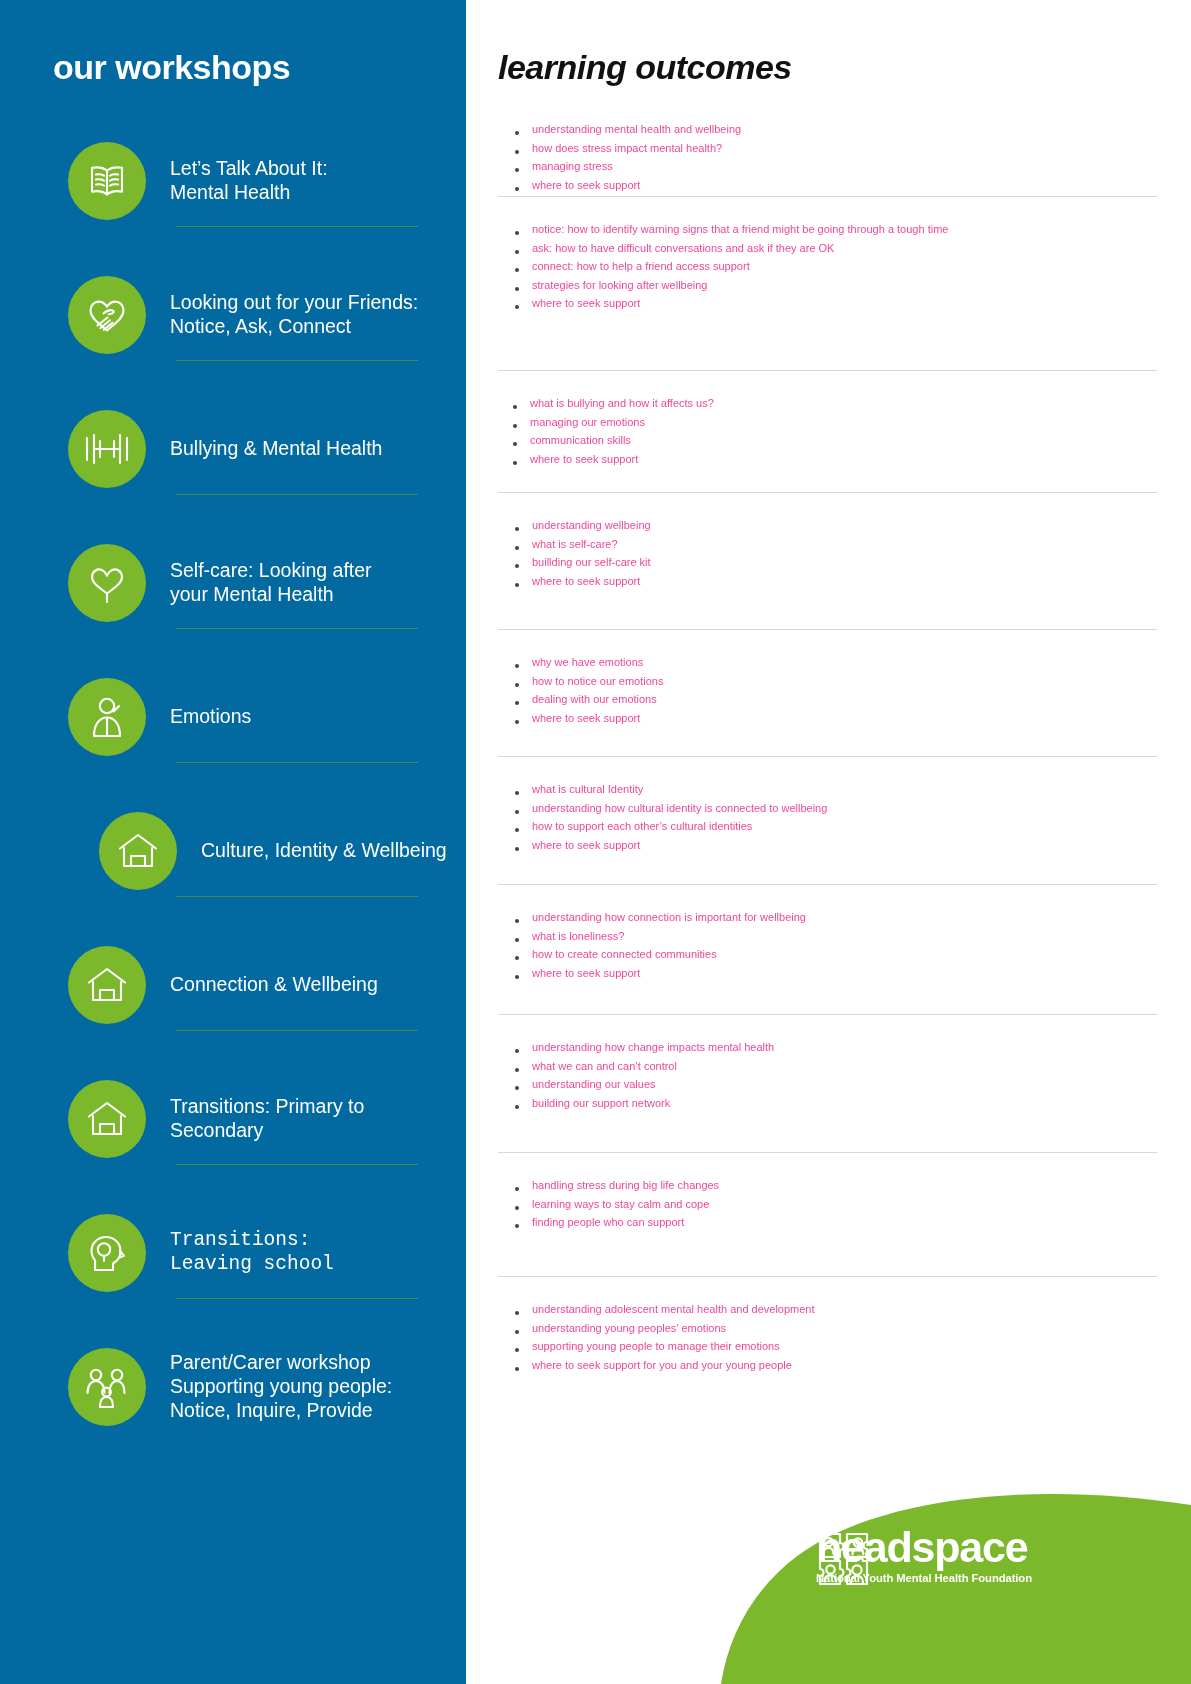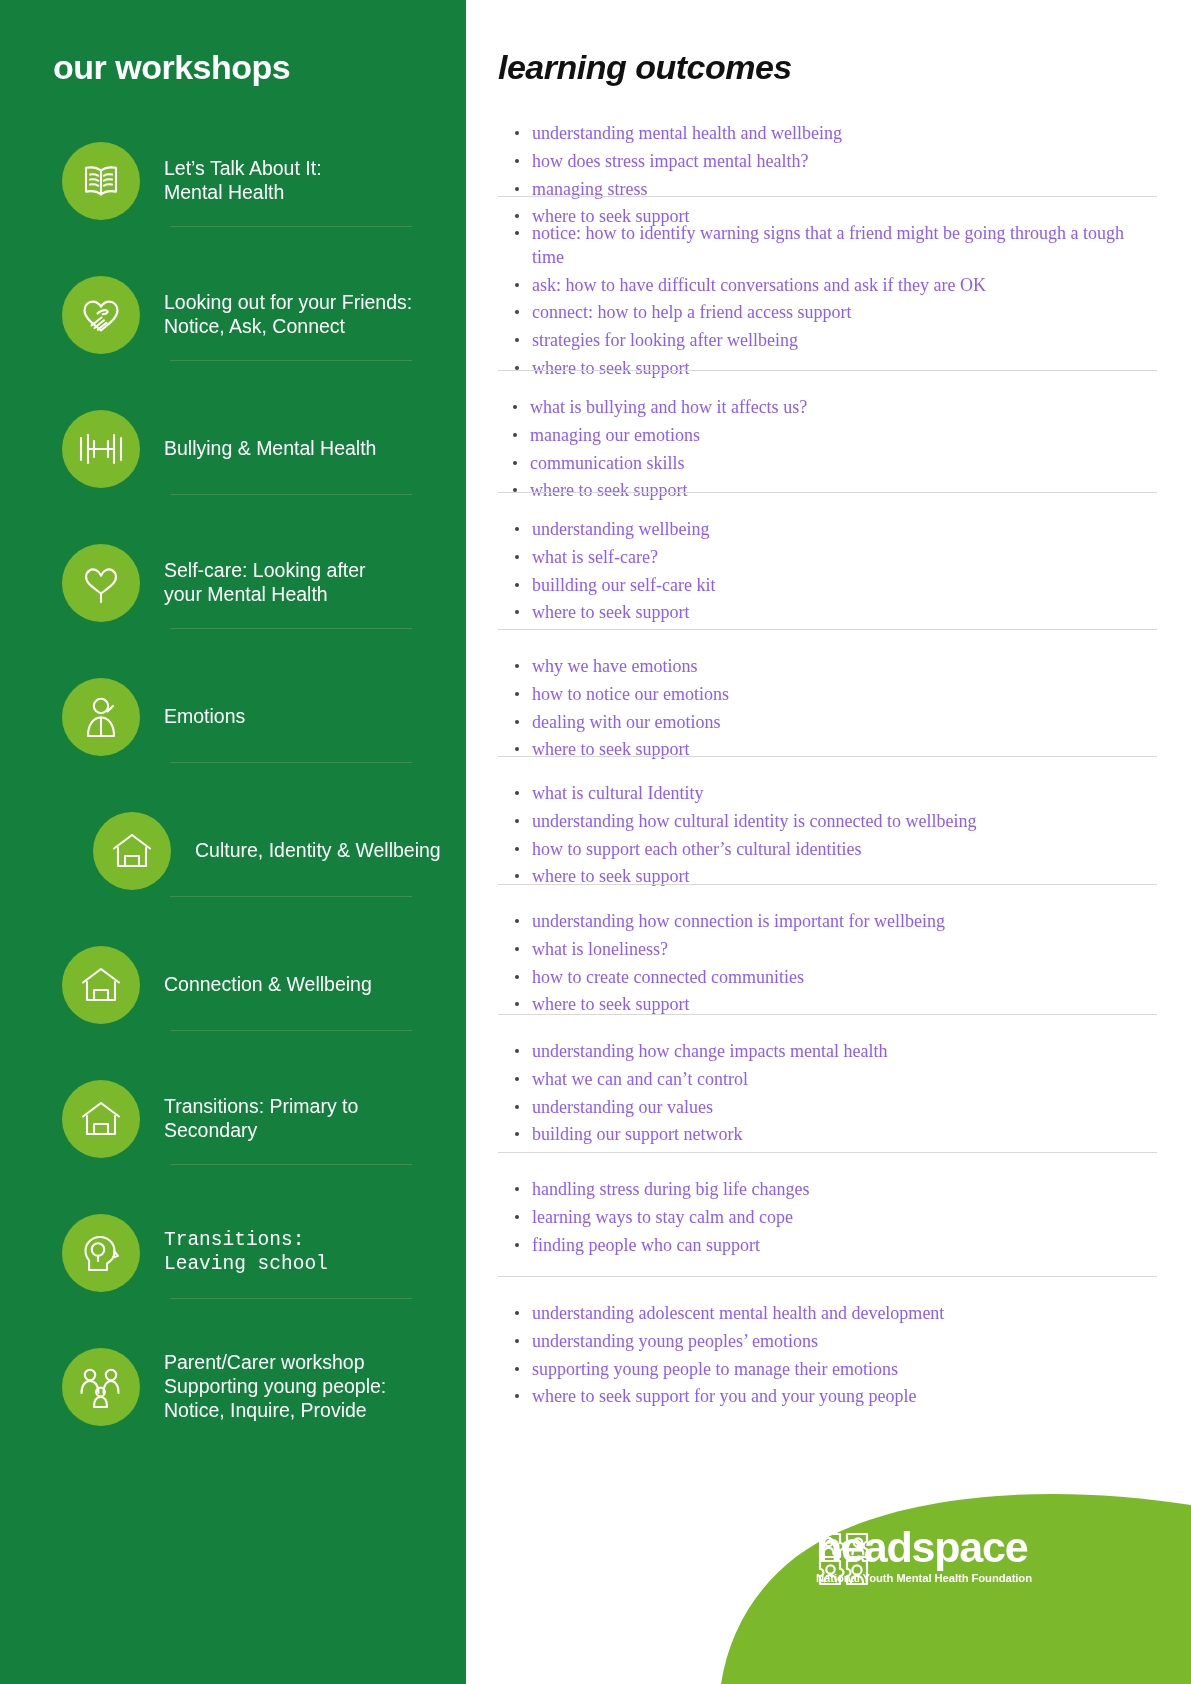--- a/index.html
+++ b/index.html
@@ -8,29 +8,29 @@
     background:#ffffff;
     font-family:"Liberation Sans", sans-serif;
     overflow:hidden;
     position:relative;
   }
   .page{position:relative;width:1191px;height:1684px;overflow:hidden;}
 
   
   .sidebar{
     position:absolute;left:0;top:0;width:466px;height:1684px;
-    background:#15803d;
+    background:#0369a1;
   }
   .sidebar-title{
     position:absolute;left:53px;top:48px;
     color:#ffffff;
     font-size:34px;font-weight:bold;letter-spacing:-0.5px;
   }
   .workshops{
-    position:absolute;left:4px;top:114px;width:466px;
+    position:absolute;left:10px;top:114px;width:466px;
   }
   .workshop{
     position:relative;
     display:flex;align-items:center;
     min-height:92px;
     padding:0 0 0 0;
   }
   .ws-iconwrap{
     width:78px;height:78px;border-radius:50%;
     background:#7BB82B;
@@ -70,25 +70,24 @@
     position:relative;
     padding:0 34px 0 32px;
     box-sizing:border-box;
   }
   .outcome-group ul{
     margin:0;padding:0 0 0 34px;
     list-style:none;
   }
   .outcome-group li{
     position:relative;
-    color:#8b5cf6;
-    font-size:18px;
+    color:#ec4899;
+    font-size:11px;
     line-height:1.32;
     padding:0 0 4px 0;
-    font-family:Liberation Serif, serif;
   }
   .outcome-group li::before{
     content:"";
     position:absolute;left:-17px;top:9px;
     width:4px;height:4px;border-radius:50%;
     background:#444444;
   }
   .group-divider{
     height:1px;background:#d8d8d8;
     margin:0 34px 0 32px;

